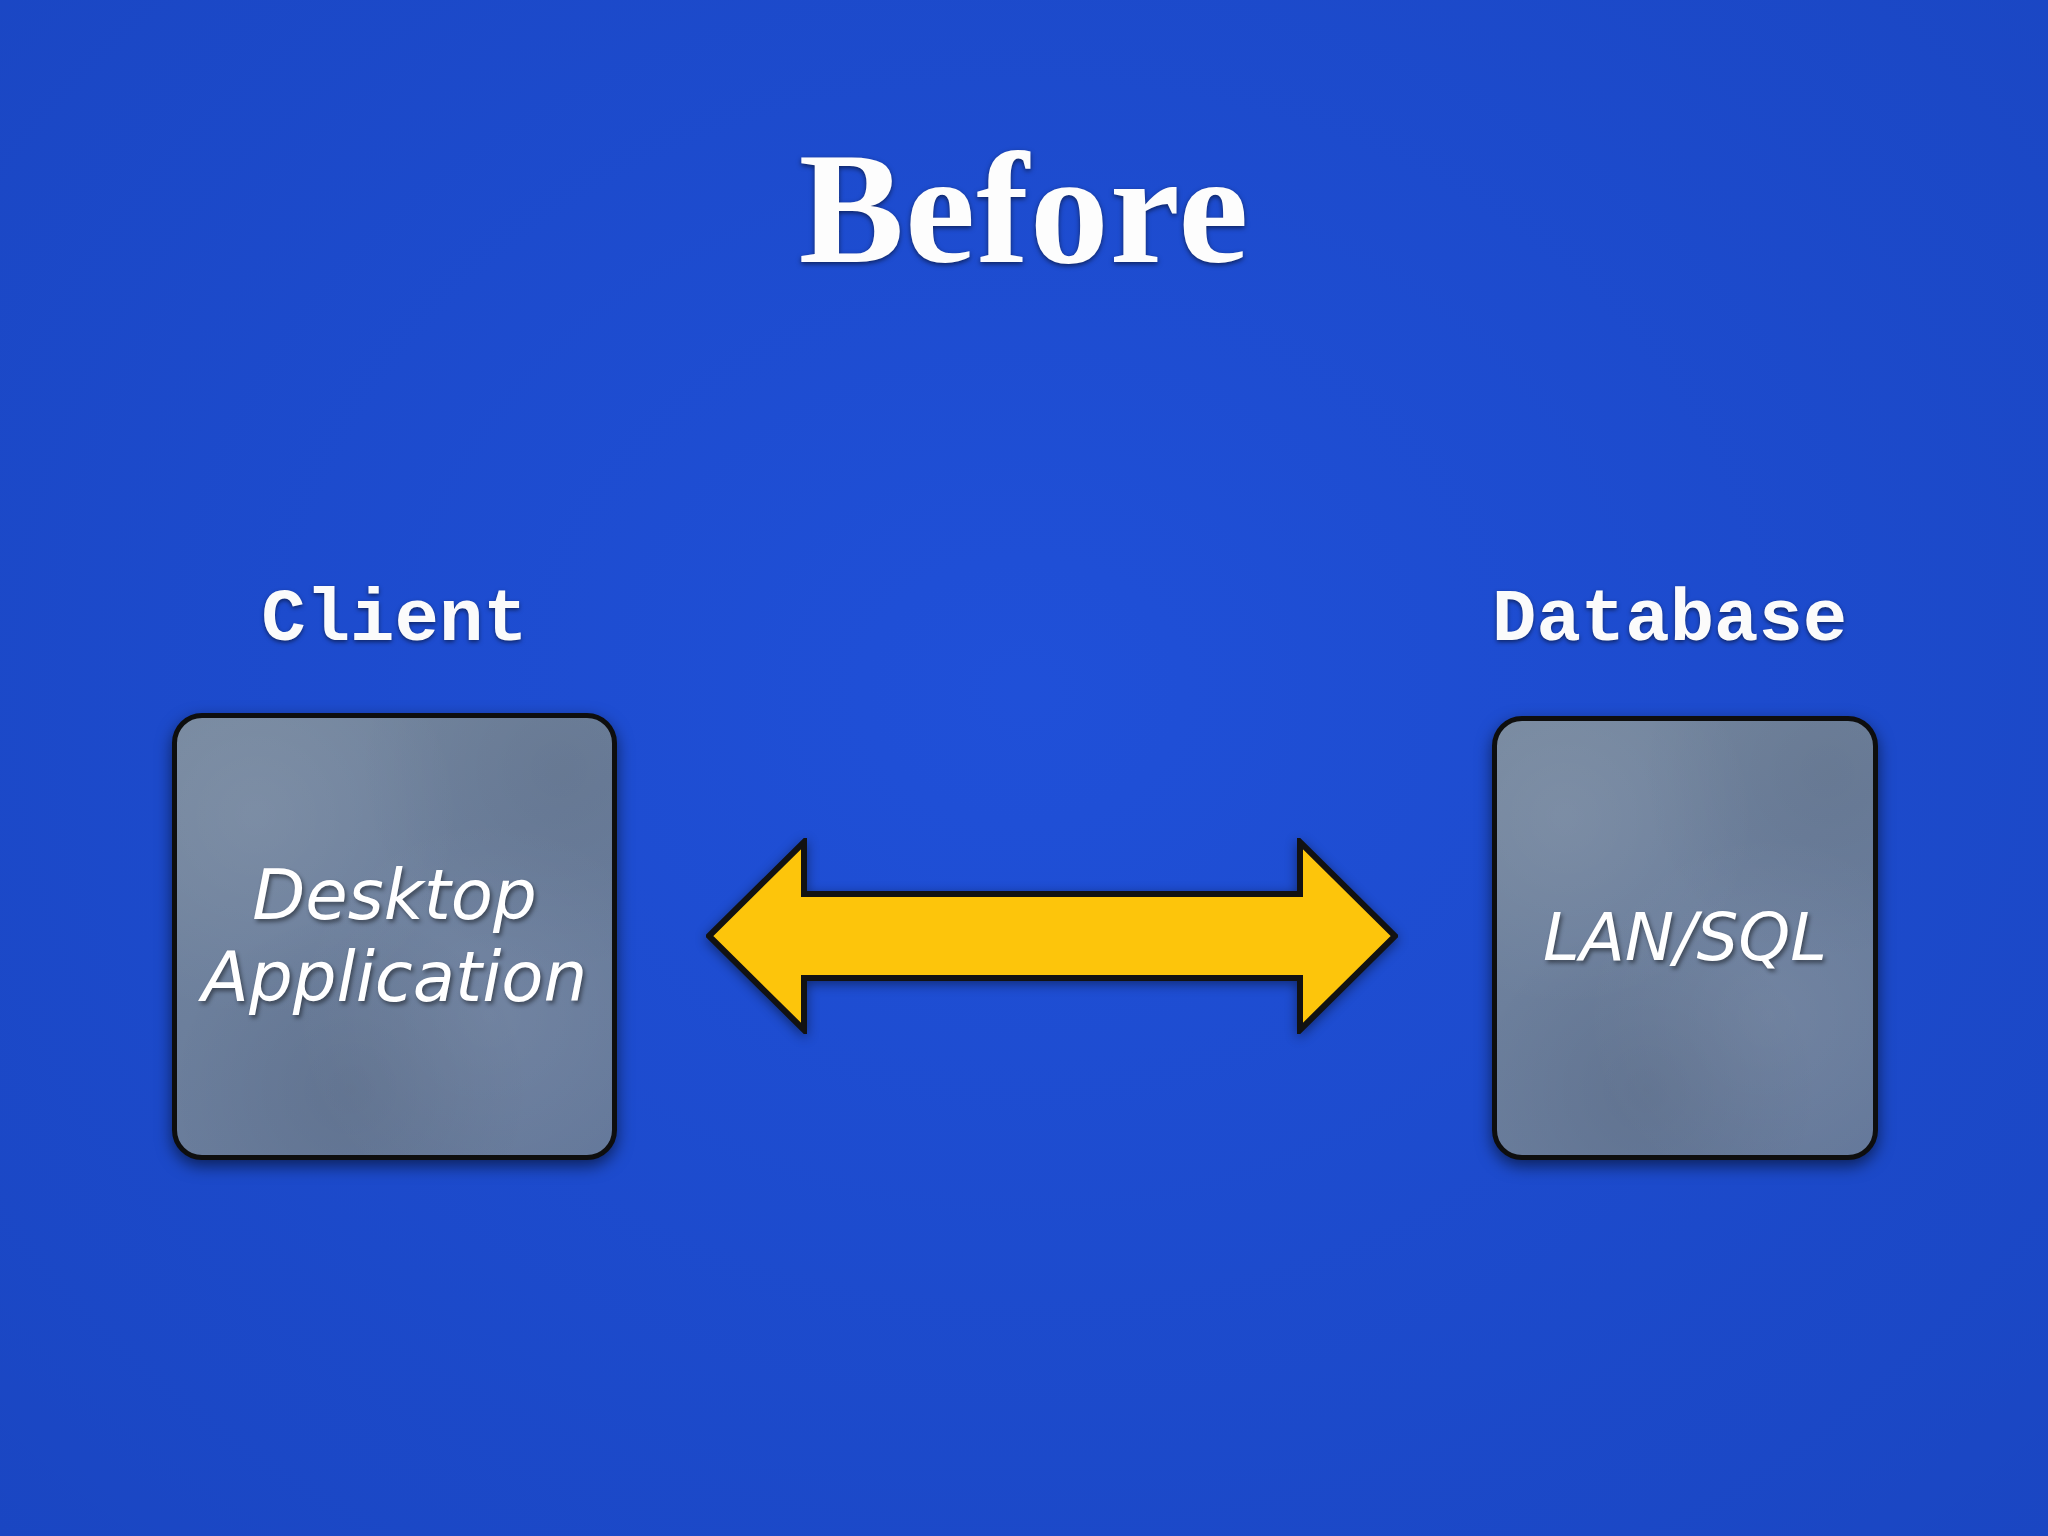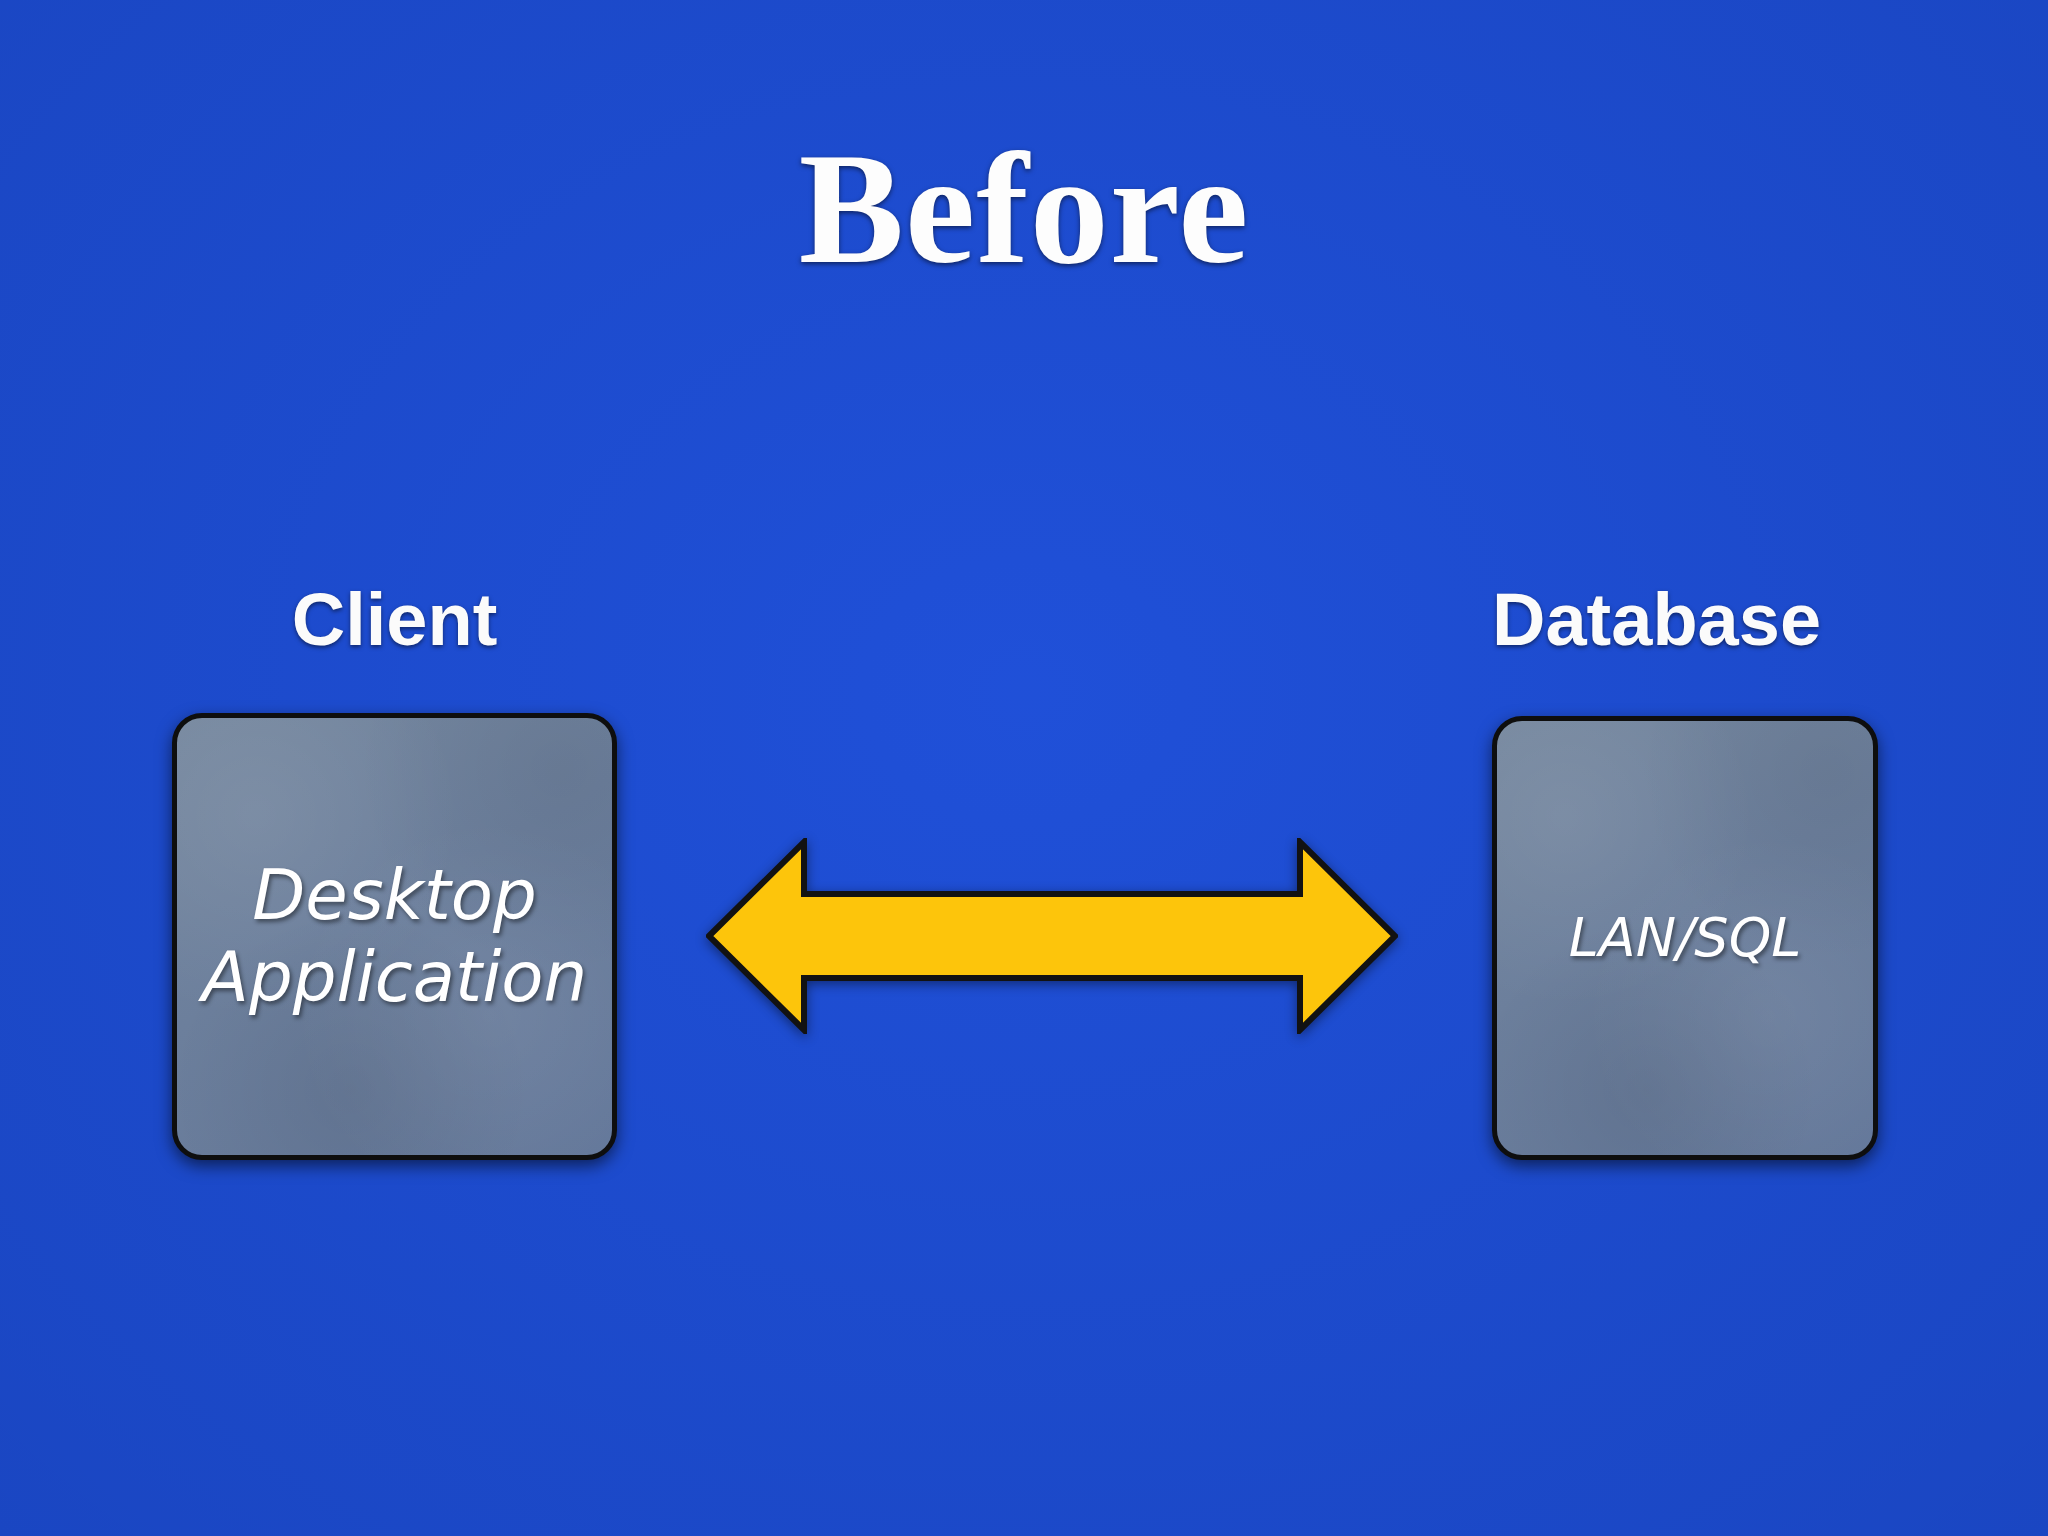--- a/index.html
+++ b/index.html
@@ -40,21 +40,21 @@
     line-height: 1.0;
     color: #fdfdfd;
     letter-spacing: 1px;
     text-shadow: 0 2px 5px rgba(0,0,0,0.55);
     z-index: 5;
   }
 
   
   .column-label {
     position: absolute;
-    font-family: Liberation Sans, sans-serif;
+    font-family: Liberation Mono, monospace;
     font-weight: 700;
     font-size: 74px;
     line-height: 1.0;
     color: #fbfbfb;
     text-shadow: 0 2px 4px rgba(0,0,0,0.5);
     white-space: nowrap;
     z-index: 5;
   }
   .label-client   { left: 172px;  top: 583px; width: 445px; text-align: center; }
   .label-database { left: 1492px; top: 583px; width: 386px; text-align: left; }
@@ -86,21 +86,21 @@
     font-style: italic;
     font-weight: 400;
     color: #ffffff;
     text-align: center;
     line-height: 1.18;
     text-shadow: 2px 3px 4px rgba(0,0,0,0.45);
     padding: 0 14px;
     white-space: pre-line;
   }
   .node-left  .node-text { font-size: 69px; }
-  .node-right .node-text { font-size: 54px; }
+  .node-right .node-text { font-size: 66px; }
 
   
   .connector-arrow {
     position: absolute;
     left: 706px;
     top: 838px;
     width: 692px;
     height: 196px;
     z-index: 3;
     filter: drop-shadow(0 3px 6px rgba(0,0,0,0.45));

